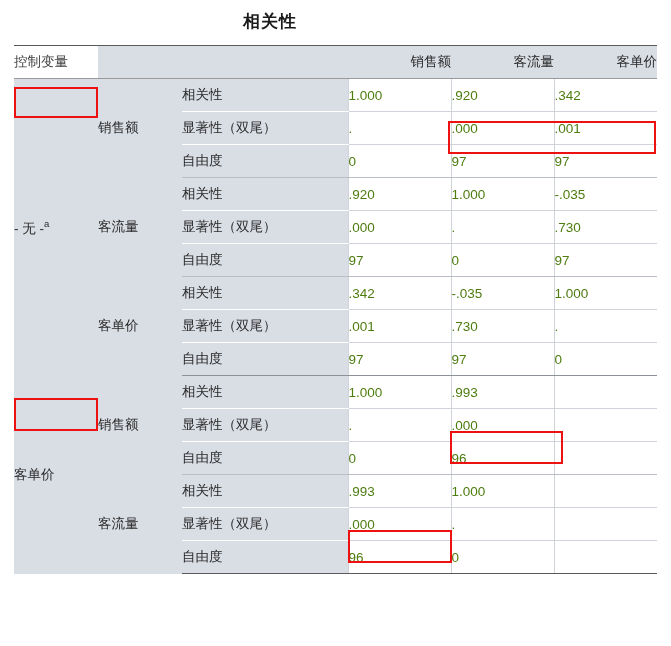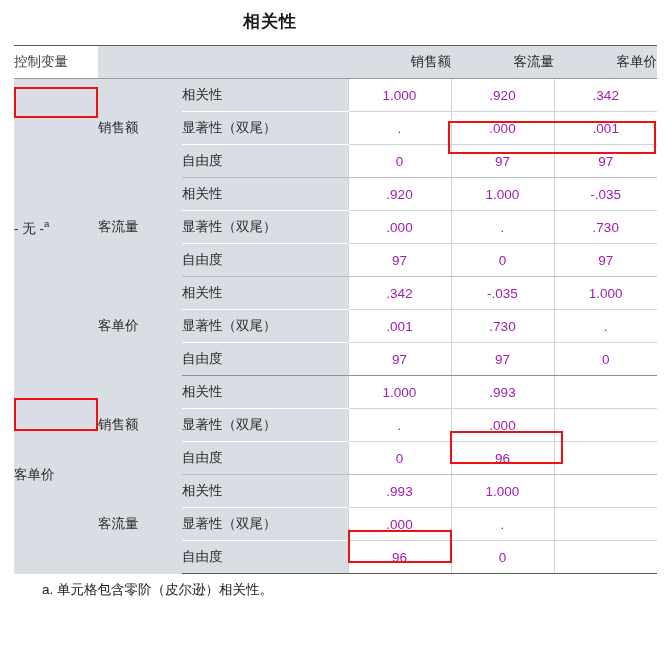--- a/index.html
+++ b/index.html
@@ -84,25 +84,25 @@
   }
   .lvl3 {
     background: #d9dde4;
     text-align: left;
     padding-left: 12px;
     color: #2a2a2a;
     border-bottom: 1px solid #ffffff;
   }
   .val {
     background: #ffffff;
-    text-align: center;
+    text-align: left;
     padding-right: 16px;
     border-bottom: 1px solid #d0d4da;
     border-left: 1px solid #d0d4da;
-    color: #a21caf;
+    color: #4d7c0f;
   }
   .val.first {
     border-left: 1px solid #d0d4da;
   }
   tr.grp-end .val,
   tr.grp-end .lvl3 {
     border-bottom: 1px solid #b9bec6;
   }
   tr.blockend td {
     border-bottom: 1.2px solid #8d9299;
@@ -253,20 +253,19 @@
       </tr>
       <tr class="lastrow">
         <td class="lvl3">自由度</td>
         <td class="val first">96</td>
         <td class="val">0</td>
         <td class="val"></td>
       </tr>
     </tbody>
   </table>
 
-  <div class="footnote">a. 单元格包含零阶（皮尔逊）相关性。</div>
 
   <div class="hl" id="hl0" style="left: 14px; top: 87px; width: 84px; height: 31px; border-color: rgb(238, 17, 17);"></div>
   <div class="hl" id="hl1" style="left: 448px; top: 121px; width: 208px; height: 33px; border-color: rgb(238, 17, 17);"></div>
   <div class="hl" id="hl2" style="left: 14px; top: 398px; width: 84px; height: 33px; border-color: rgb(238, 17, 17);"></div>
   <div class="hl" id="hl3" style="left: 450px; top: 431px; width: 113px; height: 33px; border-color: rgb(238, 17, 17);"></div>
   <div class="hl" id="hl4" style="left: 348px; top: 530px; width: 104px; height: 33px; border-color: rgb(238, 17, 17);"></div>
 </div>
 
 </body></html>

